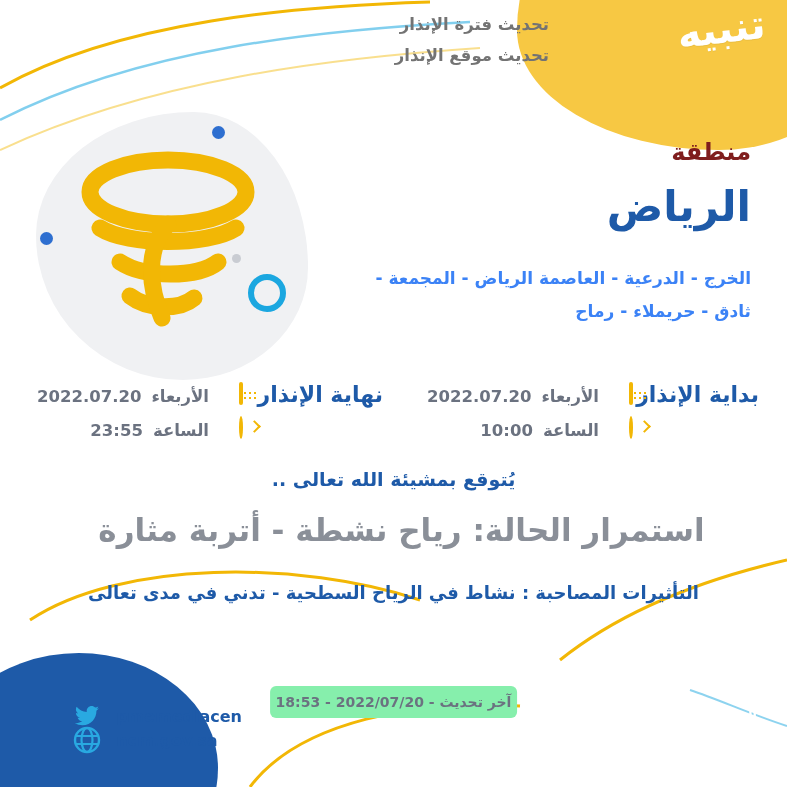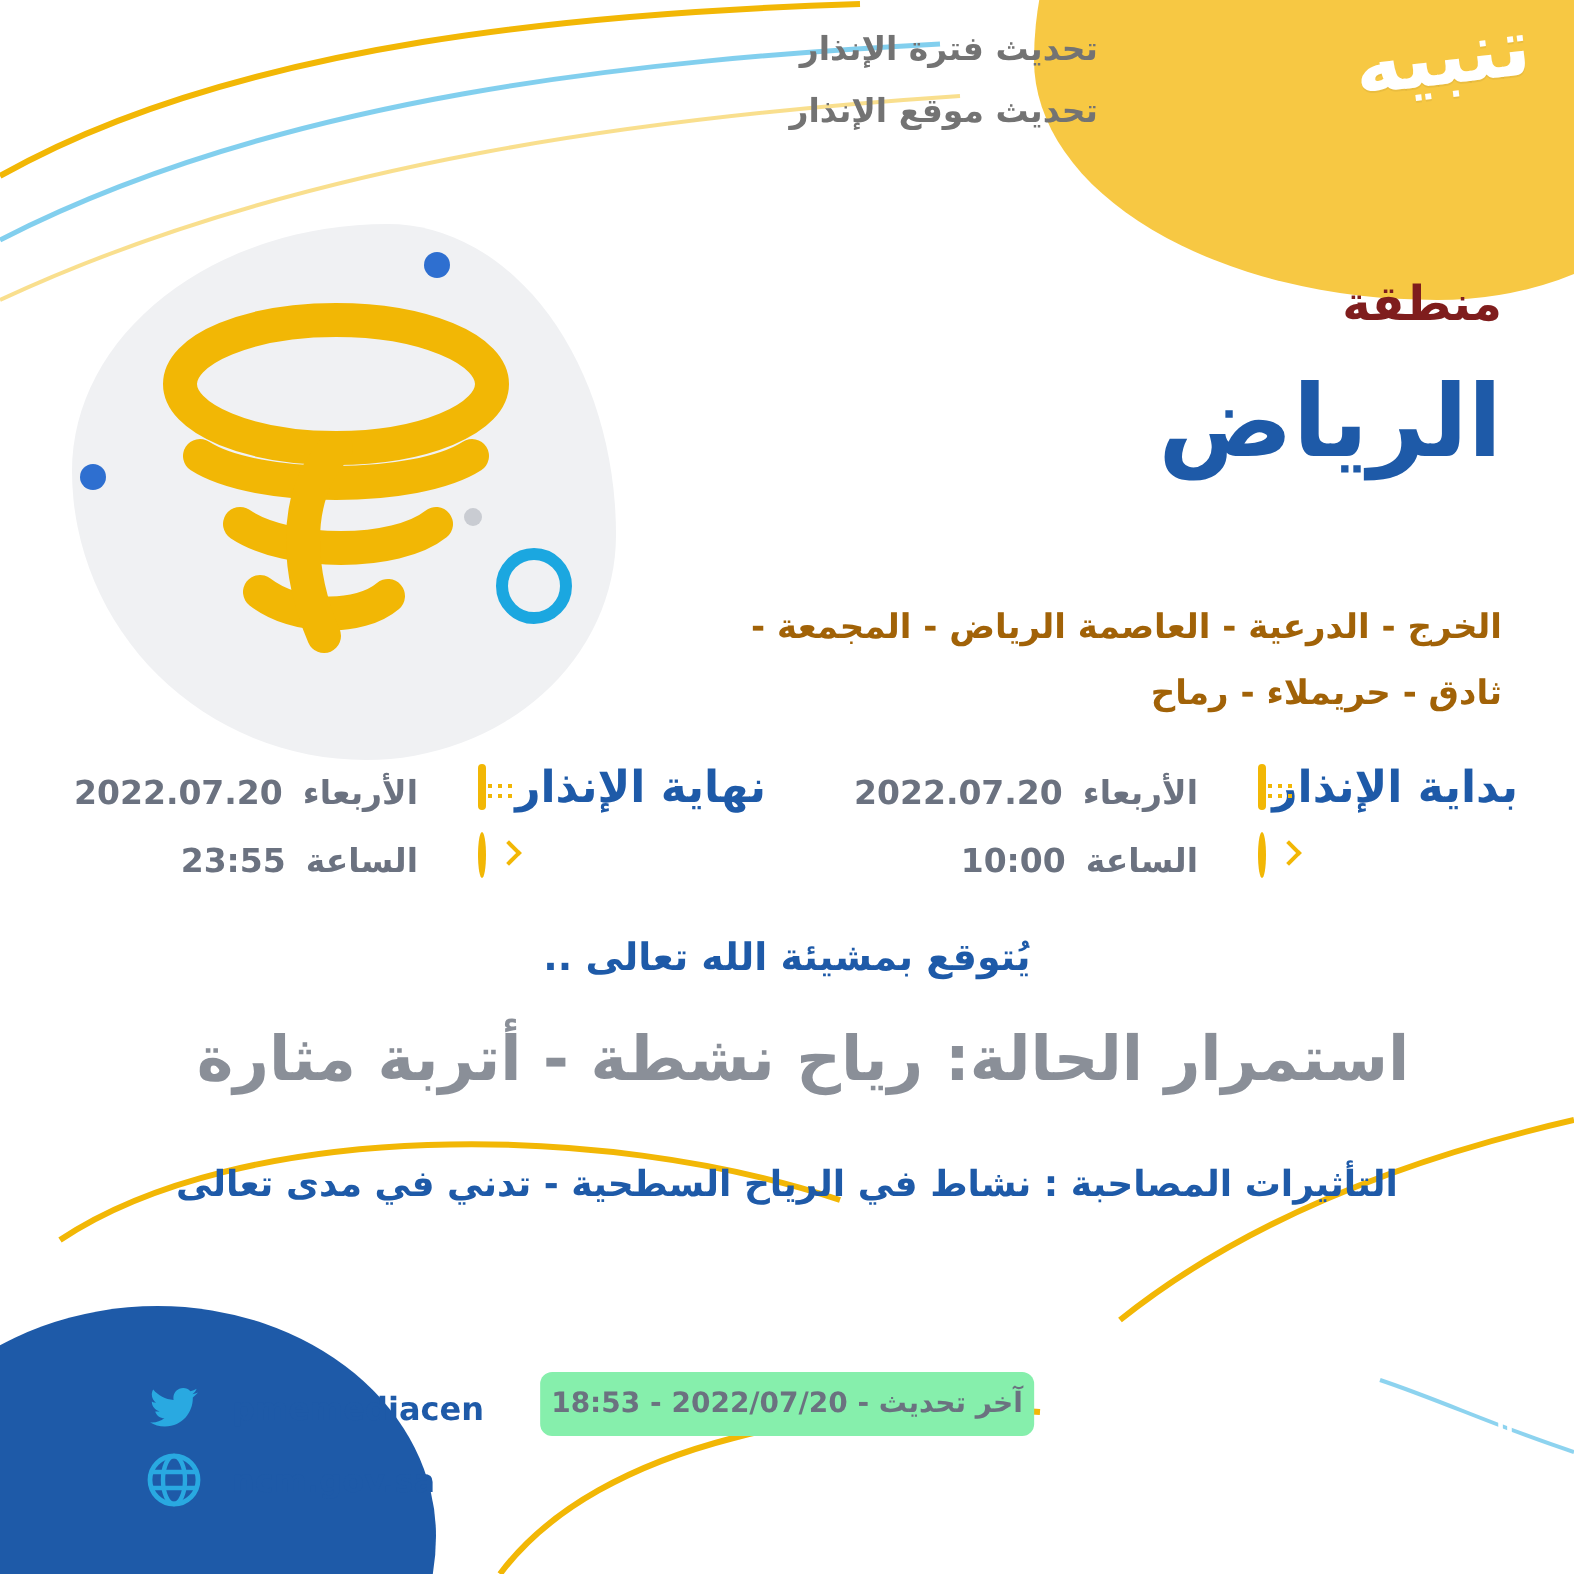--- a/index.html
+++ b/index.html
@@ -56,27 +56,27 @@
     color:#737373;font-size:16.5px;line-height:1.85;font-weight:bold;
   }
 
   
   .region-label{
     position:absolute;top:138px;right:36px;
     color:#7f1d1d;font-size:24px;font-weight:bold;text-align:right;
   }
   .region-name{
     position:absolute;top:182px;right:36px;
-    color:#1E5AA8;font-size:50px;font-weight:bold;text-align:right;
+    color:#1E5AA8;font-size:42px;font-weight:bold;text-align:right;
     letter-spacing:-1px;
   }
   .region-sub{
     position:absolute;top:262px;right:36px;
-    color:#a16207;font-size:17px;font-weight:bold;line-height:1.95;
-    text-align:right;width:400px;margin-top:36px;
+    color:#3b82f6;font-size:17px;font-weight:bold;line-height:1.95;
+    text-align:right;width:400px;
   }
 
   
   .times{
     position:absolute;top:378px;left:0;right:0;height:70px;
   }
   .time-col{position:absolute;top:0;height:70px;}
   .time-col.start{right:28px;}
   .time-col.end{right:404px;}
   .tc-title{
@@ -144,21 +144,21 @@
     padding:8px 6px;border-radius:6px;white-space:nowrap;
   }
 
   
   .social{position:absolute;bottom:28px;left:72px;width:230px;height:70px;}
   .social-row{
     position:absolute;display:flex;align-items:center;gap:14px;
     color:#1E5AA8;font-size:16px;font-weight:bold;
     direction:ltr;
   }
-  .social-row.r1{top:0;left:0;}
+  .social-row.r1{top:12px;left:0;}
   .social-row.r2{top:36px;left:0;}
   .soc-ic{width:30px;height:30px;flex:0 0 30px;}
 
   
   .logo{position:absolute;bottom:30px;right:30px;display:flex;align-items:center;gap:12px;direction:rtl;}
   .logo-badge{
     width:52px;height:58px;flex:0 0 52px;position:relative;
   }
   .logo-text{color:#ffffff;text-align:right;line-height:1.35;}
   .lt1{font-size:13px;font-weight:bold;}

